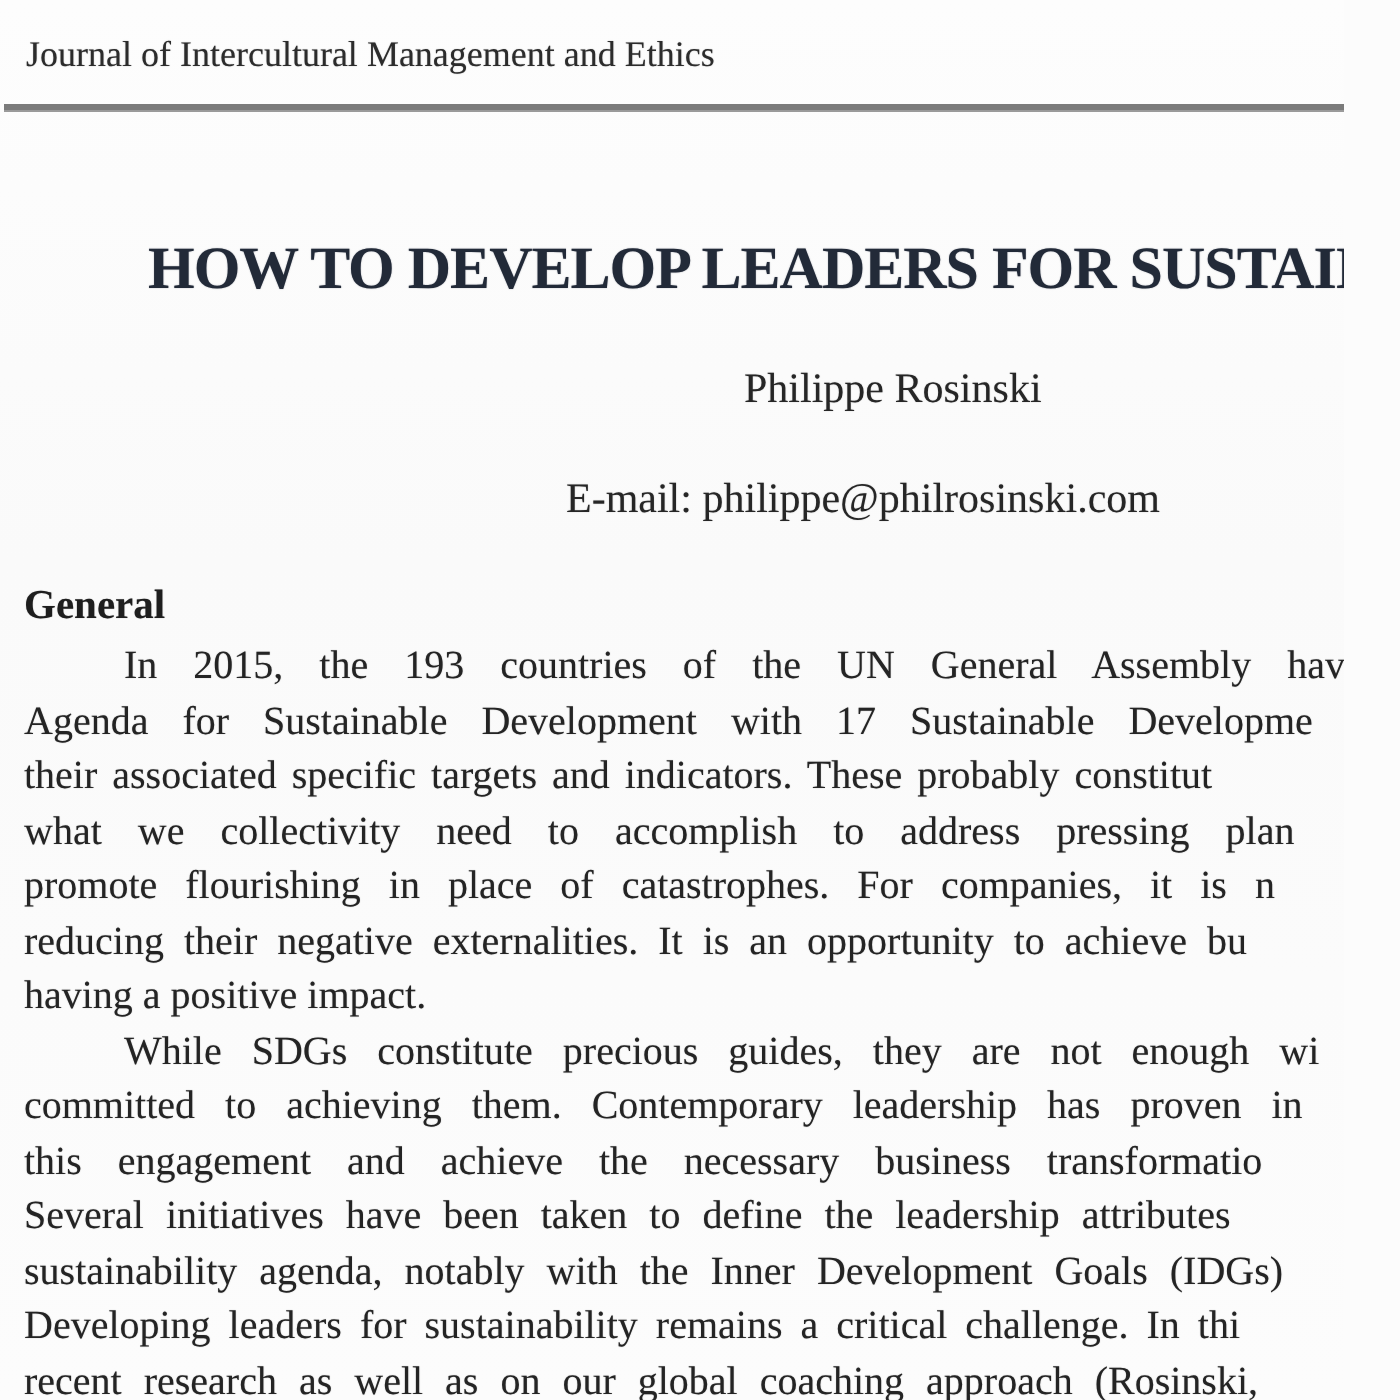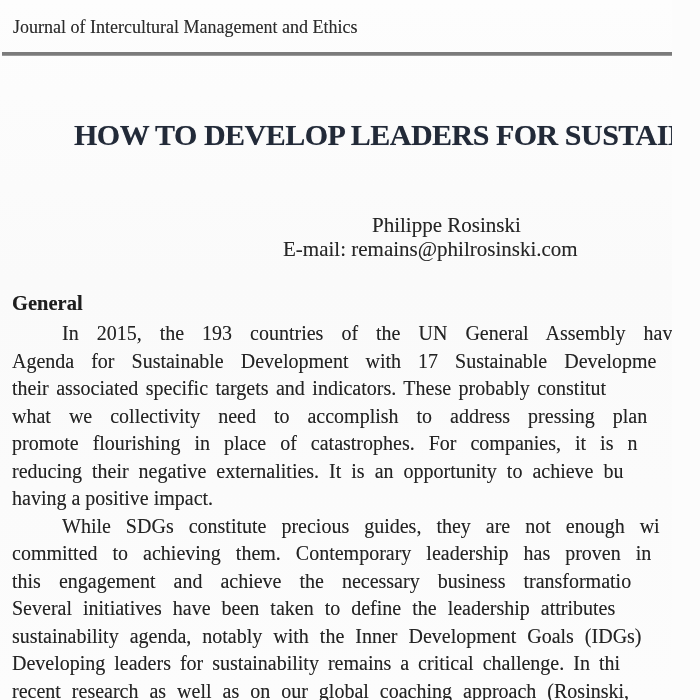--- a/index.html
+++ b/index.html
@@ -24,21 +24,21 @@
     background:#7b7b7b;border-bottom:1px solid #9a9a9a;
   }
   .paper-title{
     position:absolute;left:74px;top:118px;
     font-size:30px;font-weight:bold;letter-spacing:-0.5px;
     color:#222a38;white-space:nowrap;
     text-shadow:0 0 0.7px rgba(20,28,48,.4);
   }
   .byline{position:absolute;white-space:nowrap;font-size:21px;line-height:25px;color:#262626;
     text-shadow:0 0 0.6px rgba(0,0,0,.3);}
-  .author{left:372px;top:182px;margin-top:31px;}
+  .author{left:372px;top:182px;}
   .affiliation{left:43px;top:209px;word-spacing:6px;}
   .email{left:283px;top:237px;}
   .abstract-heading{
     position:absolute;left:12px;top:292px;
     font-size:20.5px;font-weight:bold;color:#1e1e1e;
     text-shadow:0 0 0.5px rgba(0,0,0,.4);
   }
   .abstract-body{
     position:absolute;left:12px;top:320px;width:760px;
   }
@@ -64,21 +64,21 @@
 
   <div class="journal-header">Journal of Intercultural Management and Ethics</div>
 
   <div class="rule"></div>
 
   <div class="paper-title">HOW TO DEVELOP LEADERS FOR SUSTAIN</div>
 
   <div class="byline author">Philippe Rosinski</div>
 
 
-  <div class="byline email">E-mail: remains@philrosinski.com</div>
+  <div class="byline email">E-mail: philippe@philrosinski.com</div>
 
   <div class="abstract-heading">General</div>
 
   <div class="abstract-body">
     <div class="bline ind ws13">In 2015, the 193 countries of the UN General Assembly hav</div>
     <div class="bline ws12">Agenda for Sustainable Development with 17 Sustainable Developme</div>
     <div class="bline ws2">their associated specific targets and indicators. These probably constitut</div>
     <div class="bline ws13">what we collectivity need to accomplish to address pressing plan</div>
     <div class="bline ws9">promote flourishing in place of catastrophes. For companies, it is n</div>
     <div class="bline ws5">reducing their negative externalities. It is an opportunity to achieve bu</div>

